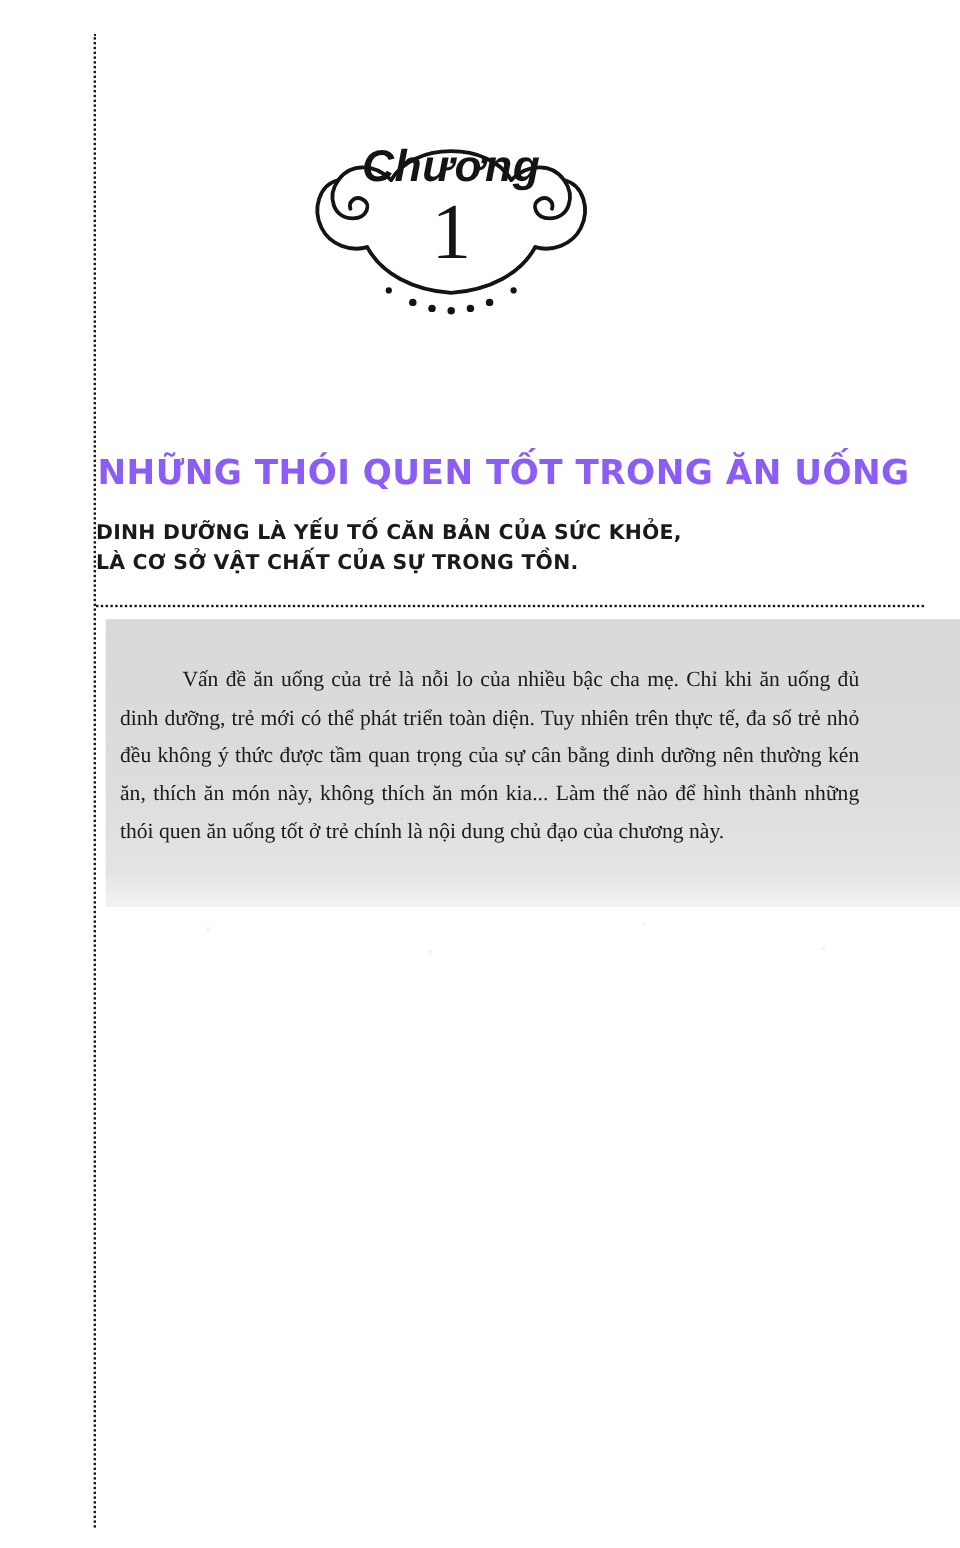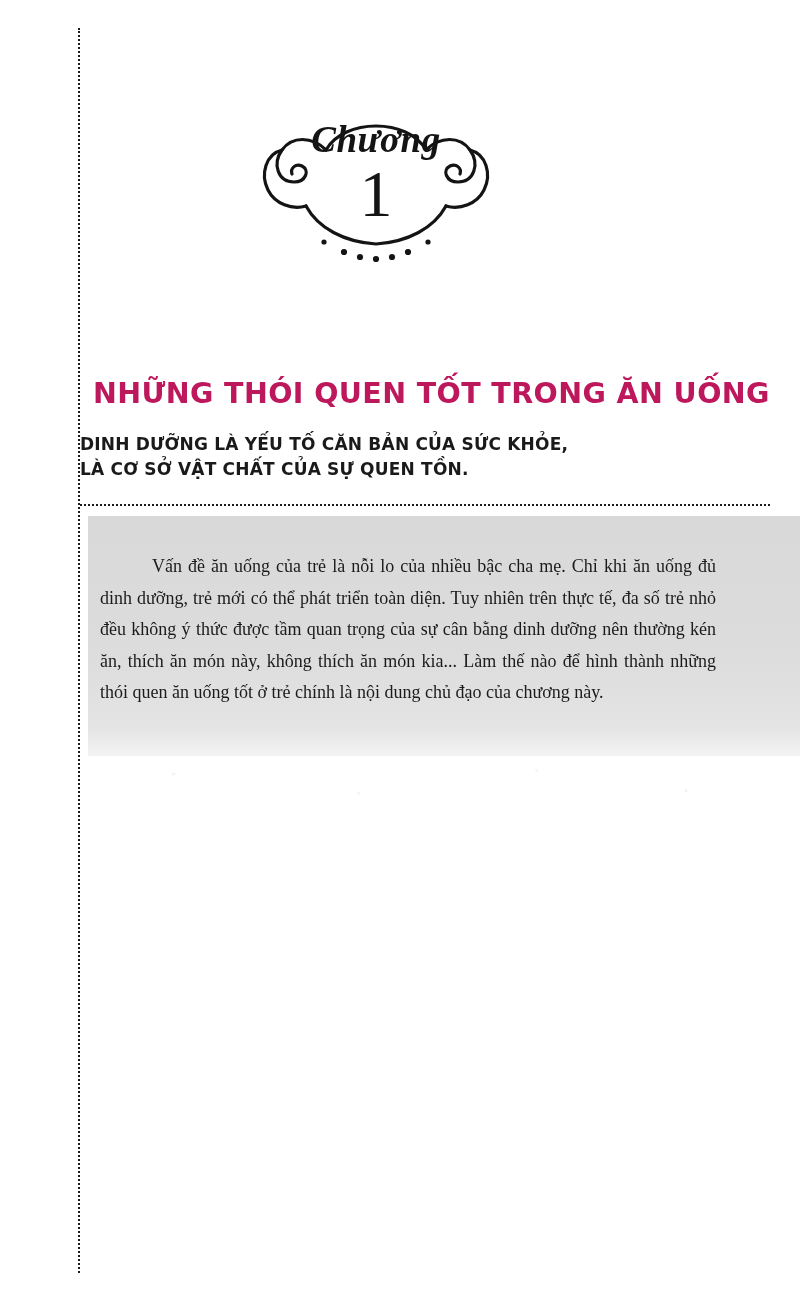--- a/index.html
+++ b/index.html
@@ -45,21 +45,21 @@
     top: 96px;
     width: 256px;
     height: 180px;
   }
   .chapter-word {
     position: absolute;
     left: 0;
     top: 0;
     width: 256px;
     text-align: center;
-    font-family: Liberation Serif, serif;
+    font-family: Liberation Sans, sans-serif;
     font-style: italic;
     font-weight: 700;
     font-size: 37px;
     letter-spacing: 0.5px;
     color: #141414;
     top: 22px;
   }
   .chapter-number {
     position: absolute;
     left: 0;
@@ -69,29 +69,29 @@
     font-family: "Liberation Serif", serif;
     font-weight: 400;
     font-size: 66px;
     line-height: 72px;
     color: #141414;
   }
 
   
   .chapter-title {
     position: absolute;
-    left: 93px;
+    left: 68px;
     top: 358px;
     width: 690px;
-    text-align: left;
+    text-align: right;
     font-family: "DejaVu Sans", sans-serif;
     font-weight: 700;
     font-size: 28.5px;
     letter-spacing: 0.4px;
-    color: #be185d;
+    color: #8b5cf6;
     white-space: nowrap;
   }
   .chapter-subtitle {
     position: absolute;
     left: 80px;
     top: 432px;
     width: 690px;
     font-family: "DejaVu Sans", sans-serif;
     font-weight: 700;
     font-size: 17px;
@@ -170,20 +170,20 @@
       </g>
     </svg>
     <div class="chapter-word">Chương</div>
     <div class="chapter-number">1</div>
   </div>
 
   <h1 class="chapter-title">NHỮNG THÓI QUEN TỐT TRONG ĂN UỐNG</h1>
 
   <div class="chapter-subtitle">
     <span>DINH DƯỠNG LÀ YẾU TỐ CĂN BẢN CỦA SỨC KHỎE,</span>
-    <span class="line2">LÀ CƠ SỞ VẬT CHẤT CỦA SỰ QUEN TỒN.</span>
+    <span class="line2">LÀ CƠ SỞ VẬT CHẤT CỦA SỰ TRONG TỒN.</span>
   </div>
 
   <div class="intro-block"></div>
   <p class="intro-text">Vấn đề ăn uống của trẻ là nỗi lo của nhiều bậc cha mẹ. Chỉ khi ăn uống đủ dinh dưỡng, trẻ mới có thể phát triển toàn diện. Tuy nhiên trên thực tế, đa số trẻ nhỏ đều không ý thức được tầm quan trọng của sự cân bằng dinh dưỡng nên thường kén ăn, thích ăn món này, không thích ăn món kia... Làm thế nào để hình thành những thói quen ăn uống tốt ở trẻ chính là nội dung chủ đạo của chương này.</p>
   <div class="scan-noise"></div>
 
 </div>
 
 </body></html>

